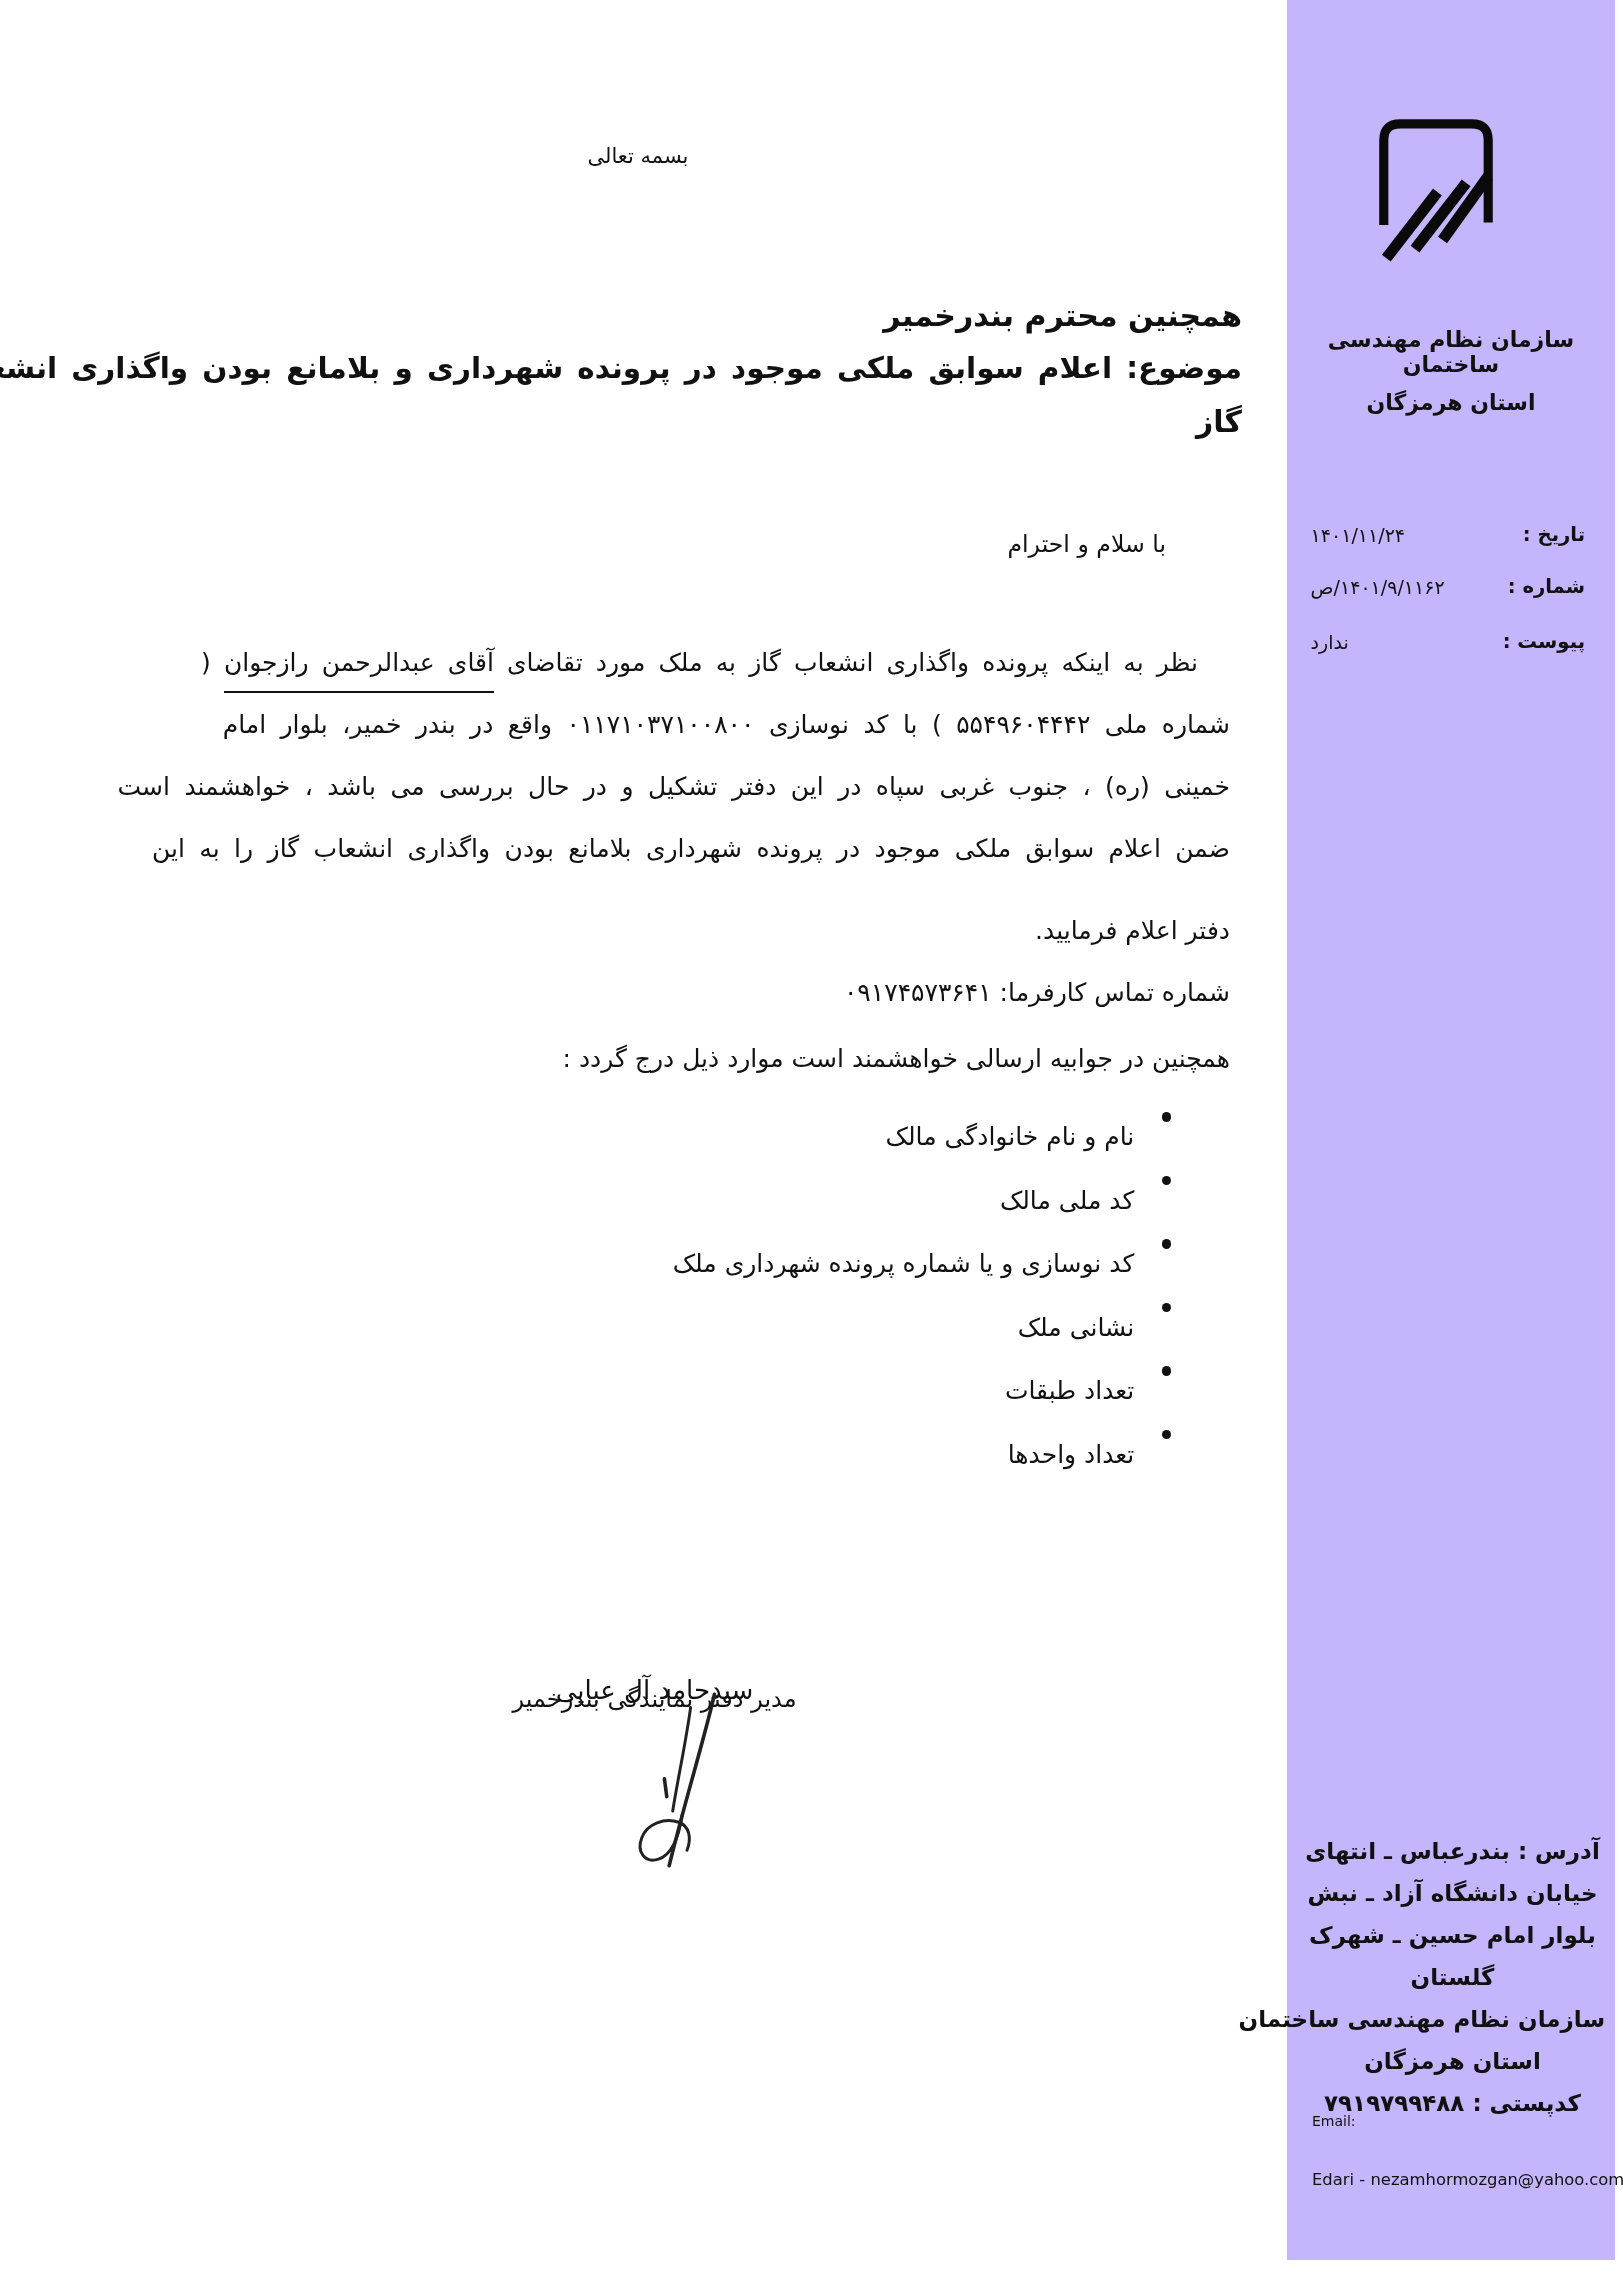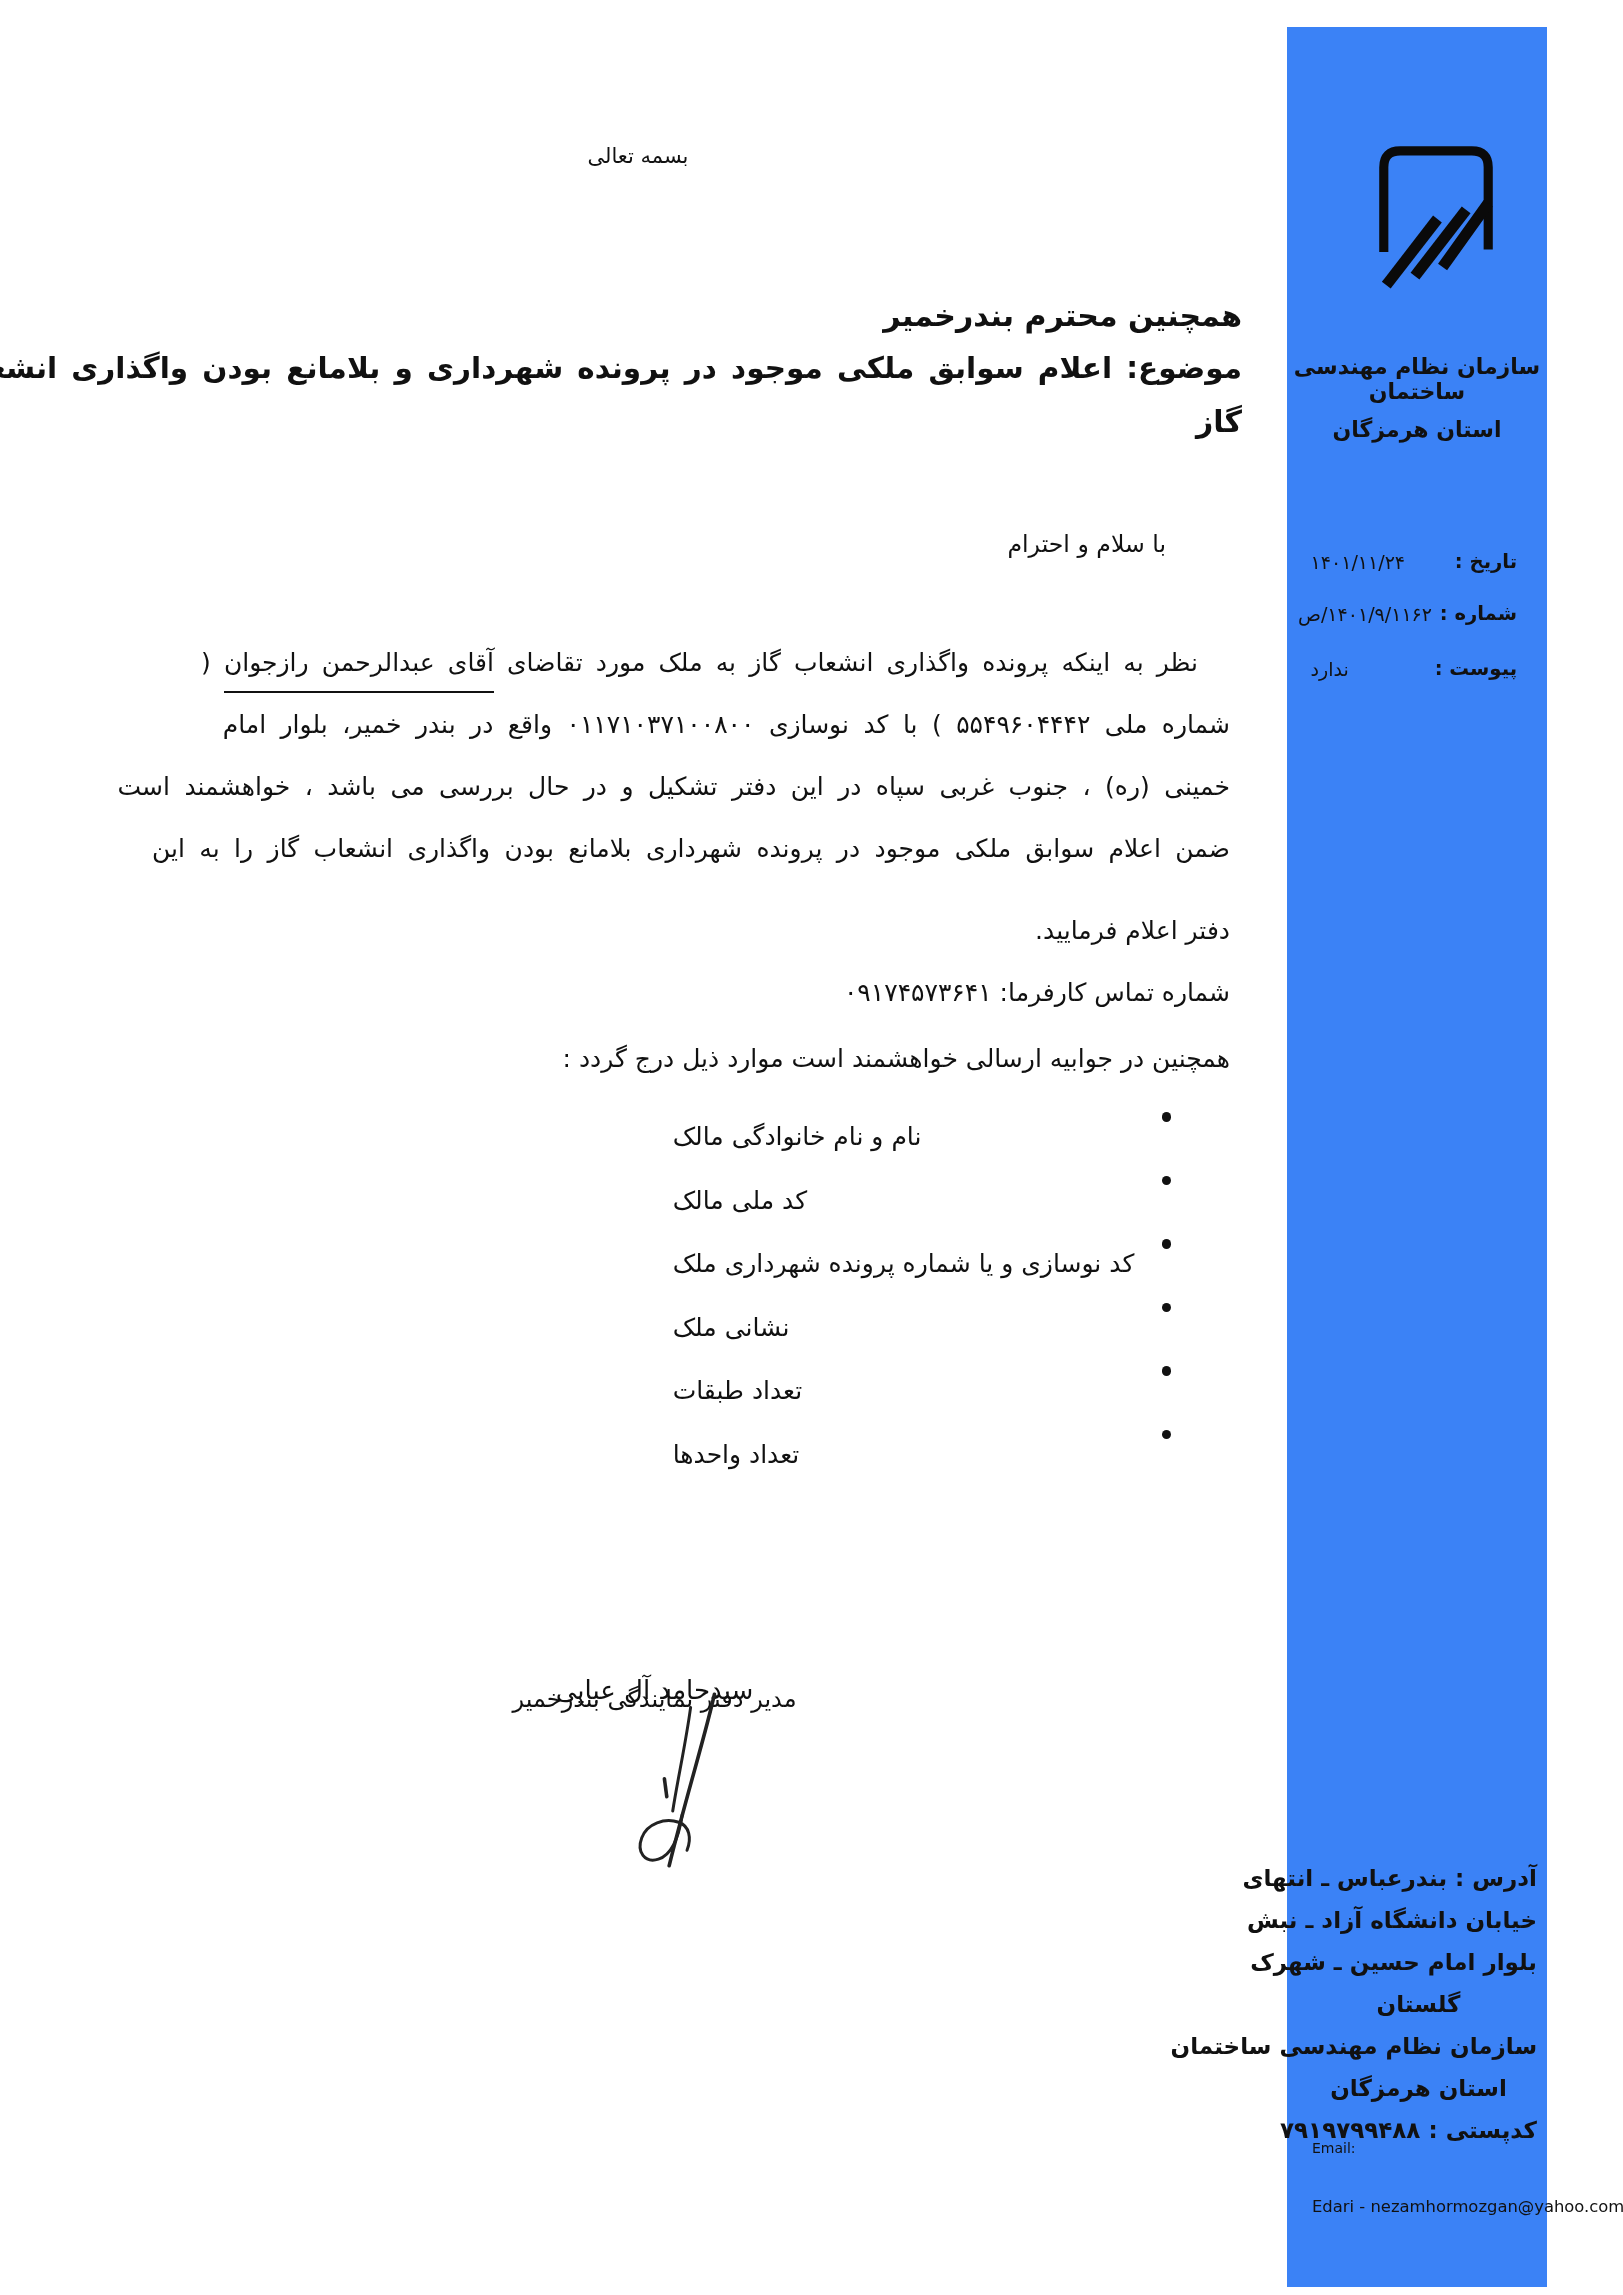--- a/index.html
+++ b/index.html
@@ -20,32 +20,32 @@
   .bodyline{font-size:25px;right:393px;}
   .b-l1{right:425px;top:609px;word-spacing:5.2px;}
   .b-l2{top:671px;word-spacing:6.5px;}
   .b-l3{top:733px;word-spacing:6.5px;}
   .b-l4{top:795px;word-spacing:6.5px;}
   .b-l5{top:877px;}
   .b-l6{top:939px;}
   .b-l7{top:1005px;}
   .uname{border-bottom:2.6px solid #111;padding-bottom:14px;}
   .bullets{right:452px;top:1100px;direction:rtl;}
-  .bullet-item{display:flex;align-items:center;height:34px;margin-bottom:29.5px;direction:rtl;justify-content:space-between;}
+  .bullet-item{display:flex;align-items:center;height:34px;margin-bottom:29.5px;direction:rtl;}
   .bullet-dot{width:9.2px;height:9.2px;border-radius:50%;background:#111;margin-left:27.5px;flex:0 0 auto;}
   .bullet-text{font-size:25px;white-space:nowrap;}
   .sig-block{left:458px;width:393px;text-align:center;}
   .sig-name{top:1636px;font-size:26px;}
   .sig-title{top:1646px;font-size:24px;}
   .sig-scribble{left:612px;top:1682px;}
 
   
   .sidebar{
-    left:1287px;top:27px;width:260px;height:2260px;
-    background:#3b82f6;
+    left:1287px;top:0;width:328px;height:2260px;
+    background:#c4b5fd;
   }
   .logo-wrap{position:absolute;left:87px;top:115px;width:124px;height:151px;}
   .org1{position:absolute;top:288px;left:0;width:100%;text-align:center;font-size:22px;font-weight:bold;}
   .org2{position:absolute;top:351px;left:0;width:100%;text-align:center;font-size:22px;font-weight:bold;}
   .meta-row{position:absolute;left:0;width:100%;height:37px;display:flex;direction:rtl;align-items:center;
             padding-right:30px;padding-left:23.6px;box-sizing:border-box;}
   .meta-date{top:516px;}
   .meta-number{top:568px;}
   .meta-attach{top:623px;}
   .meta-label{font-size:19.6px;font-weight:bold;flex:0 0 85px;white-space:nowrap;}

